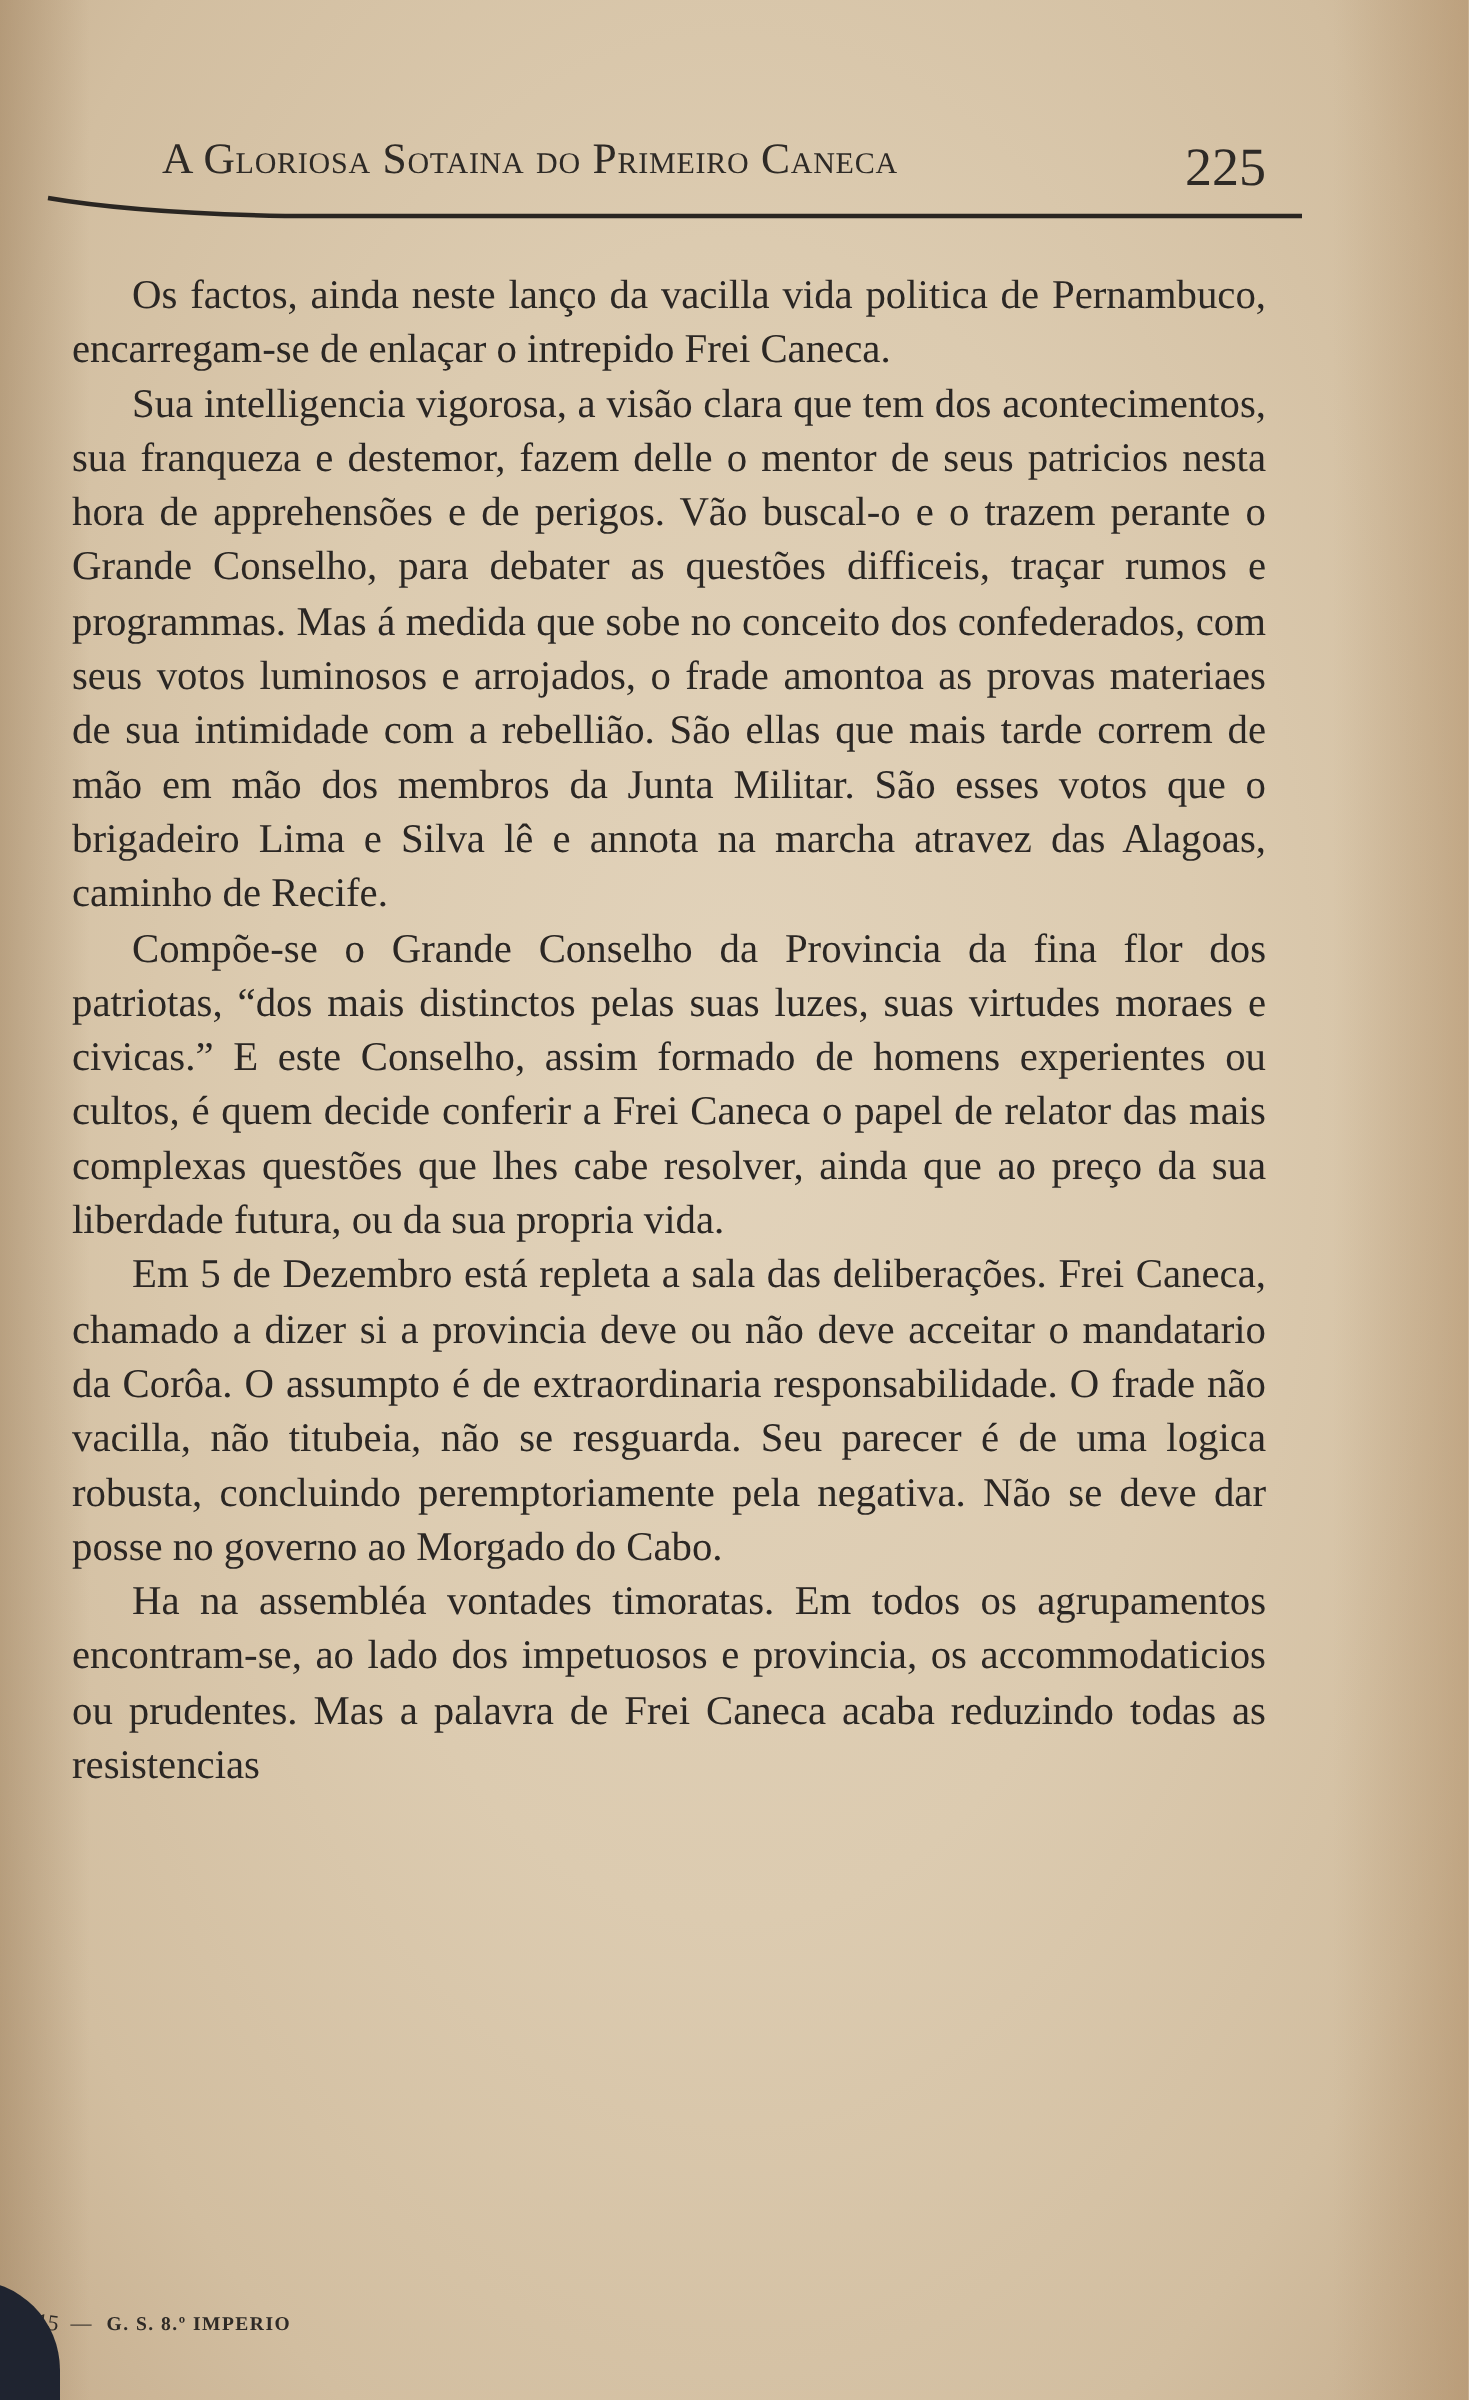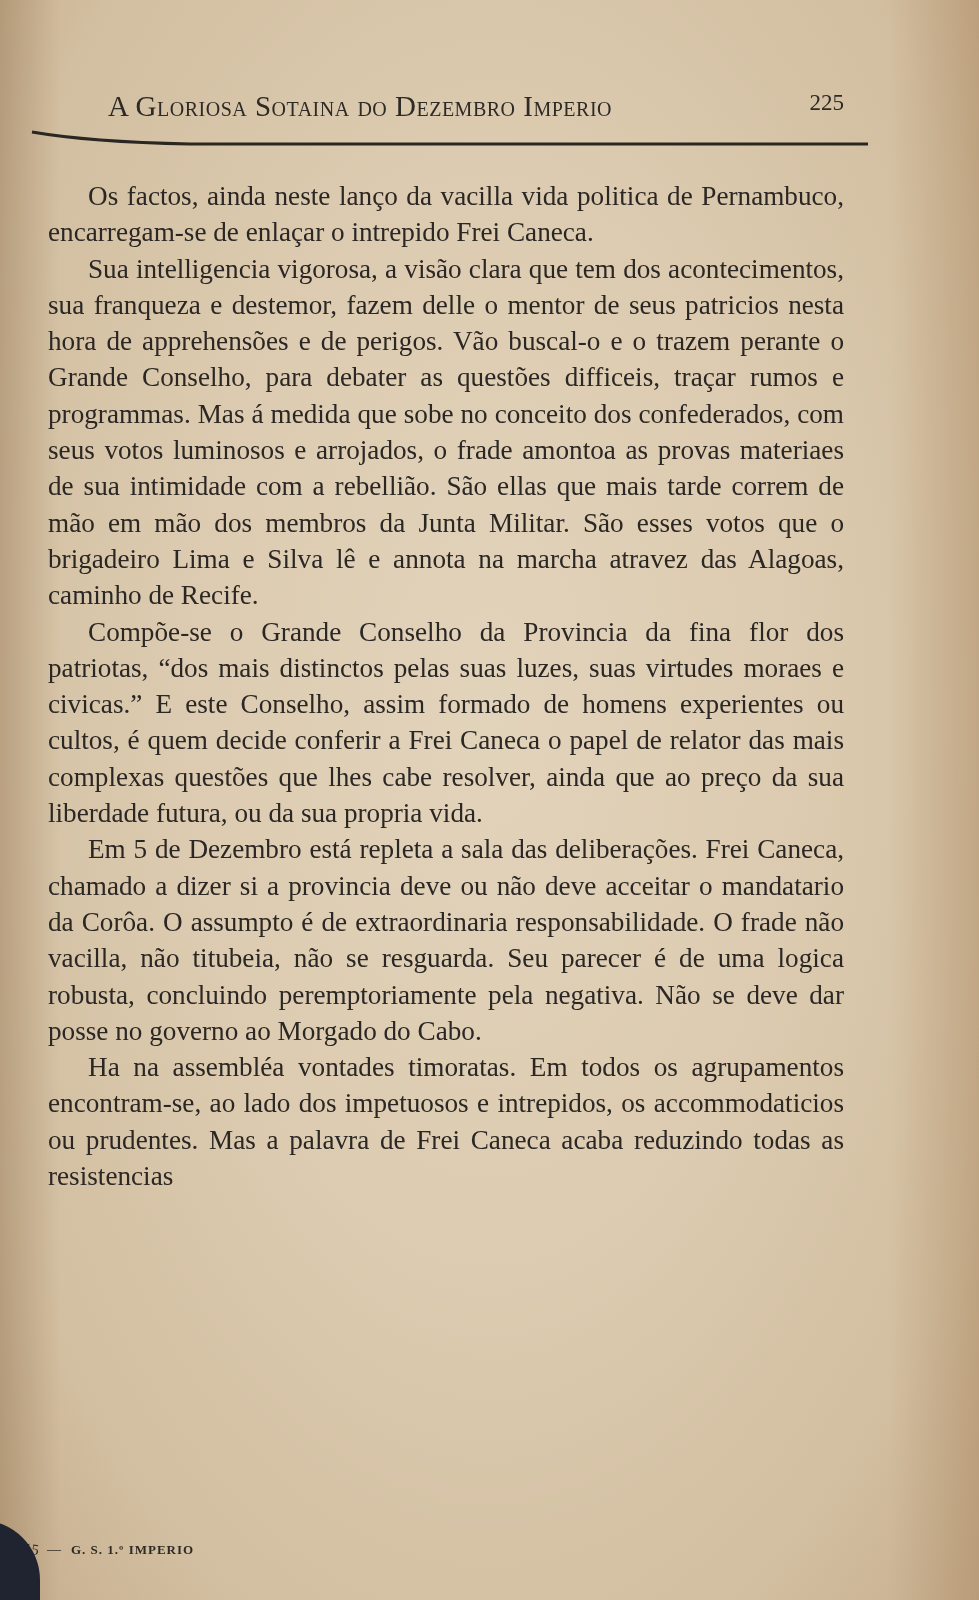--- a/index.html
+++ b/index.html
@@ -61,21 +61,21 @@
     letter-spacing: 0.5px;
     color: #2e2a26;
     font-variant: small-caps;
     white-space: nowrap;
   }
   .page-number {
     position: absolute;
     right: 6px;
     top: 0px;
     font-family: "Liberation Serif", serif;
-    font-size: 23px;
+    font-size: 36px;
     color: #2e2a26;
   }
   .head-rule {
     position: absolute;
     left: 0;
     top: 38px;
     width: 840px;
     height: 20px;
   }
   .body-text {
@@ -116,35 +116,35 @@
     font-weight: bold;
     letter-spacing: 1px;
   }
 </style>
 </head>
 <body>
 
 <div class="page">
 
   <div class="running-head">
-    <span class="running-title">A Gloriosa Sotaina do Dezembro Imperio</span>
+    <span class="running-title">A Gloriosa Sotaina do Primeiro Caneca</span>
     <span class="page-number">225</span>
     <svg class="head-rule" viewBox="0 0 840 20" preserveAspectRatio="none">
       <path d="M2 4 Q 60 14 160 16 L 838 16" stroke="#2a2622" stroke-width="3" fill="none"></path>
     </svg>
   </div>
 
   <div class="body-text">
     <p>Os factos, ainda neste lanço da vacilla vida politica de Pernambuco, encarregam-se de enlaçar o intrepido Frei Caneca.</p>
     <p>Sua intelligencia vigorosa, a visão clara que tem dos acontecimentos, sua franqueza e destemor, fazem delle o mentor de seus patricios nesta hora de apprehensões e de perigos. Vão buscal-o e o trazem perante o Grande Conselho, para debater as questões difficeis, traçar rumos e programmas. Mas á medida que sobe no conceito dos confederados, com seus votos luminosos e arrojados, o frade amontoa as provas materiaes de sua intimidade com a rebellião. São ellas que mais tarde correm de mão em mão dos membros da Junta Militar. São esses votos que o brigadeiro Lima e Silva lê e annota na marcha atravez das Alagoas, caminho de Recife.</p>
     <p>Compõe-se o Grande Conselho da Provincia da fina flor dos patriotas, “dos mais distinctos pelas suas luzes, suas virtudes moraes e civicas.” E este Conselho, assim formado de homens experientes ou cultos, é quem decide conferir a Frei Caneca o papel de relator das mais complexas questões que lhes cabe resolver, ainda que ao preço da sua liberdade futura, ou da sua propria vida.</p>
     <p>Em 5 de Dezembro está repleta a sala das deliberações. Frei Caneca, chamado a dizer si a provincia deve ou não deve acceitar o mandatario da Corôa. O assumpto é de extraordinaria responsabilidade. O frade não vacilla, não titubeia, não se resguarda. Seu parecer é de uma logica robusta, concluindo peremptoriamente pela negativa. Não se deve dar posse no governo ao Morgado do Cabo.</p>
-    <p>Ha na assembléa vontades timoratas. Em todos os agrupamentos encontram-se, ao lado dos impetuosos e intrepidos, os accommodaticios ou prudentes. Mas a palavra de Frei Caneca acaba reduzindo todas as resistencias</p>
+    <p>Ha na assembléa vontades timoratas. Em todos os agrupamentos encontram-se, ao lado dos impetuosos e provincia, os accommodaticios ou prudentes. Mas a palavra de Frei Caneca acaba reduzindo todas as resistencias</p>
   </div>
 
   <div class="footer-sig">
     <span class="sig-num">15</span>
     <span class="sig-dash">—</span>
-    <span class="sig-code">G. S. 1.º IMPERIO</span>
+    <span class="sig-code">G. S. 8.º IMPERIO</span>
   </div>
 
   <div class="corner-shadow"></div>
 </div>
 
 </body></html>

